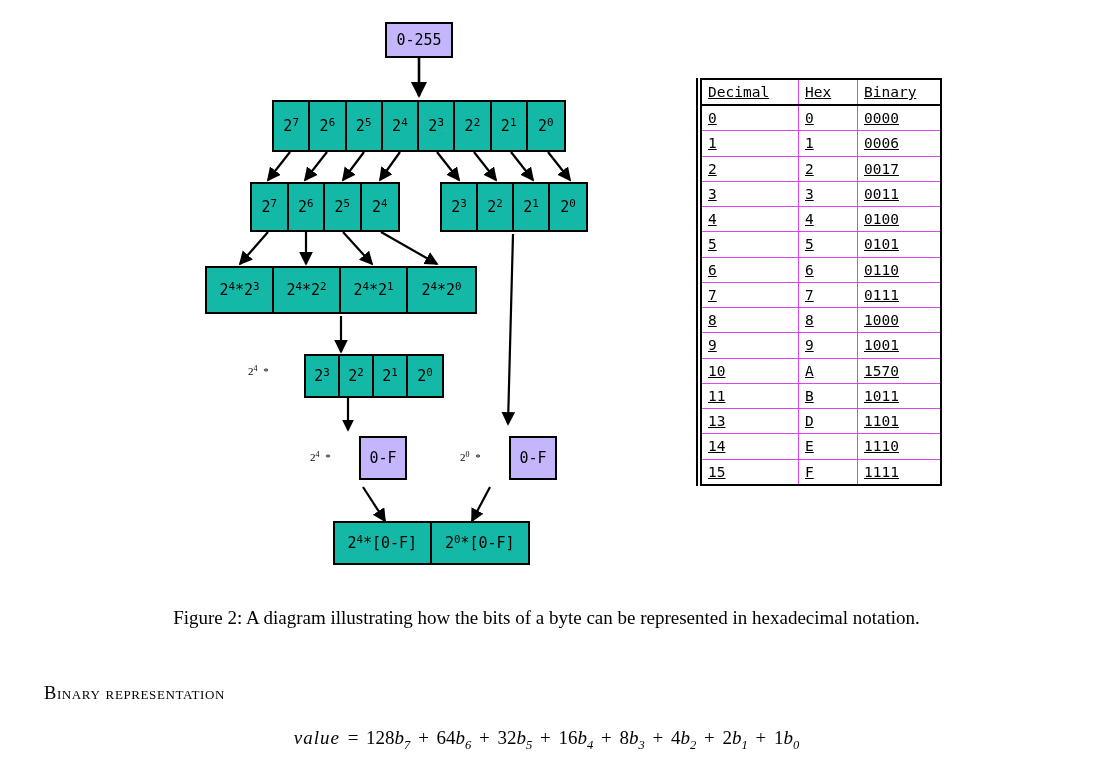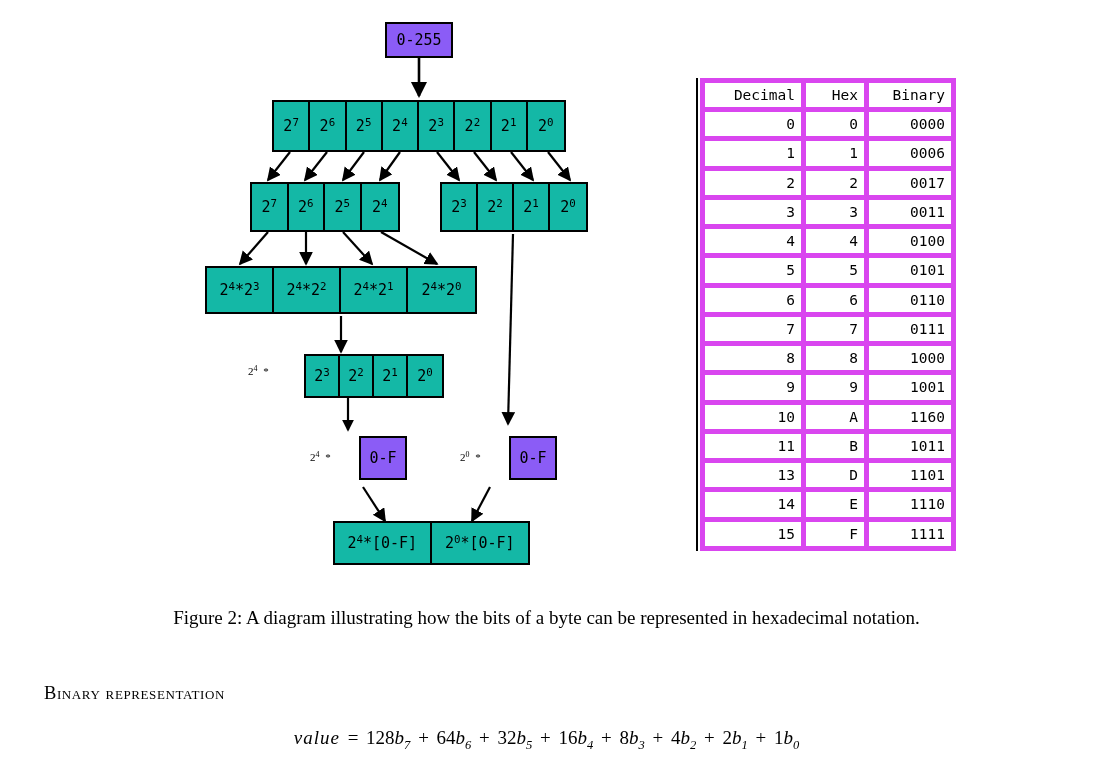--- a/index.html
+++ b/index.html
@@ -28,21 +28,21 @@
     left: 0; top: 0;
     width: 680px;
     height: 590px;
     pointer-events: none;
   }
 
   .box {
     position: absolute;
     box-sizing: border-box;
     border: 2px solid #000;
-    background: #8b5cf6;
+    background: #c4b5fd;
     display: flex;
     align-items: center;
     justify-content: center;
     font-family: "DejaVu Sans Mono", "Liberation Mono", monospace;
     font-size: 15px;
     line-height: 1;
     white-space: nowrap;
   }
 
   
@@ -97,25 +97,26 @@
     height: 100%;
     background: #000;
   }
   table.hex {
     border-collapse: collapse;
     background: #fff;
     font-family: "DejaVu Sans Mono", "Liberation Mono", monospace;
     font-size: 14.5px;
   }
   table.hex th, table.hex td {
-    border: 5px solid #d946ef;
-    text-align: right;
+    border: 1px solid #d946ef;
+    text-align: left;
     padding: 4px 6px;
     font-weight: normal;
     line-height: 1.12;
+    text-decoration: underline;
   }
   table.hex thead th { border-bottom: 2px solid #000; }
   table.hex th.c-dec, table.hex td.c-dec { width: 84px; }
   table.hex th.c-hex, table.hex td.c-hex { width: 46px; }
   table.hex th.c-bin, table.hex td.c-bin { width: 70px; }
   table.hex { border: 2px solid #000; }
 
   
   #caption {
     position: absolute;
@@ -389,21 +390,21 @@
           <td class="c-bin">1000</td>
         </tr>
         <tr>
           <td class="c-dec">9</td>
           <td class="c-hex">9</td>
           <td class="c-bin">1001</td>
         </tr>
         <tr>
           <td class="c-dec">10</td>
           <td class="c-hex">A</td>
-          <td class="c-bin">1160</td>
+          <td class="c-bin">1570</td>
         </tr>
         <tr>
           <td class="c-dec">11</td>
           <td class="c-hex">B</td>
           <td class="c-bin">1011</td>
         </tr>
         <tr>
           <td class="c-dec">13</td>
           <td class="c-hex">D</td>
           <td class="c-bin">1101</td>

